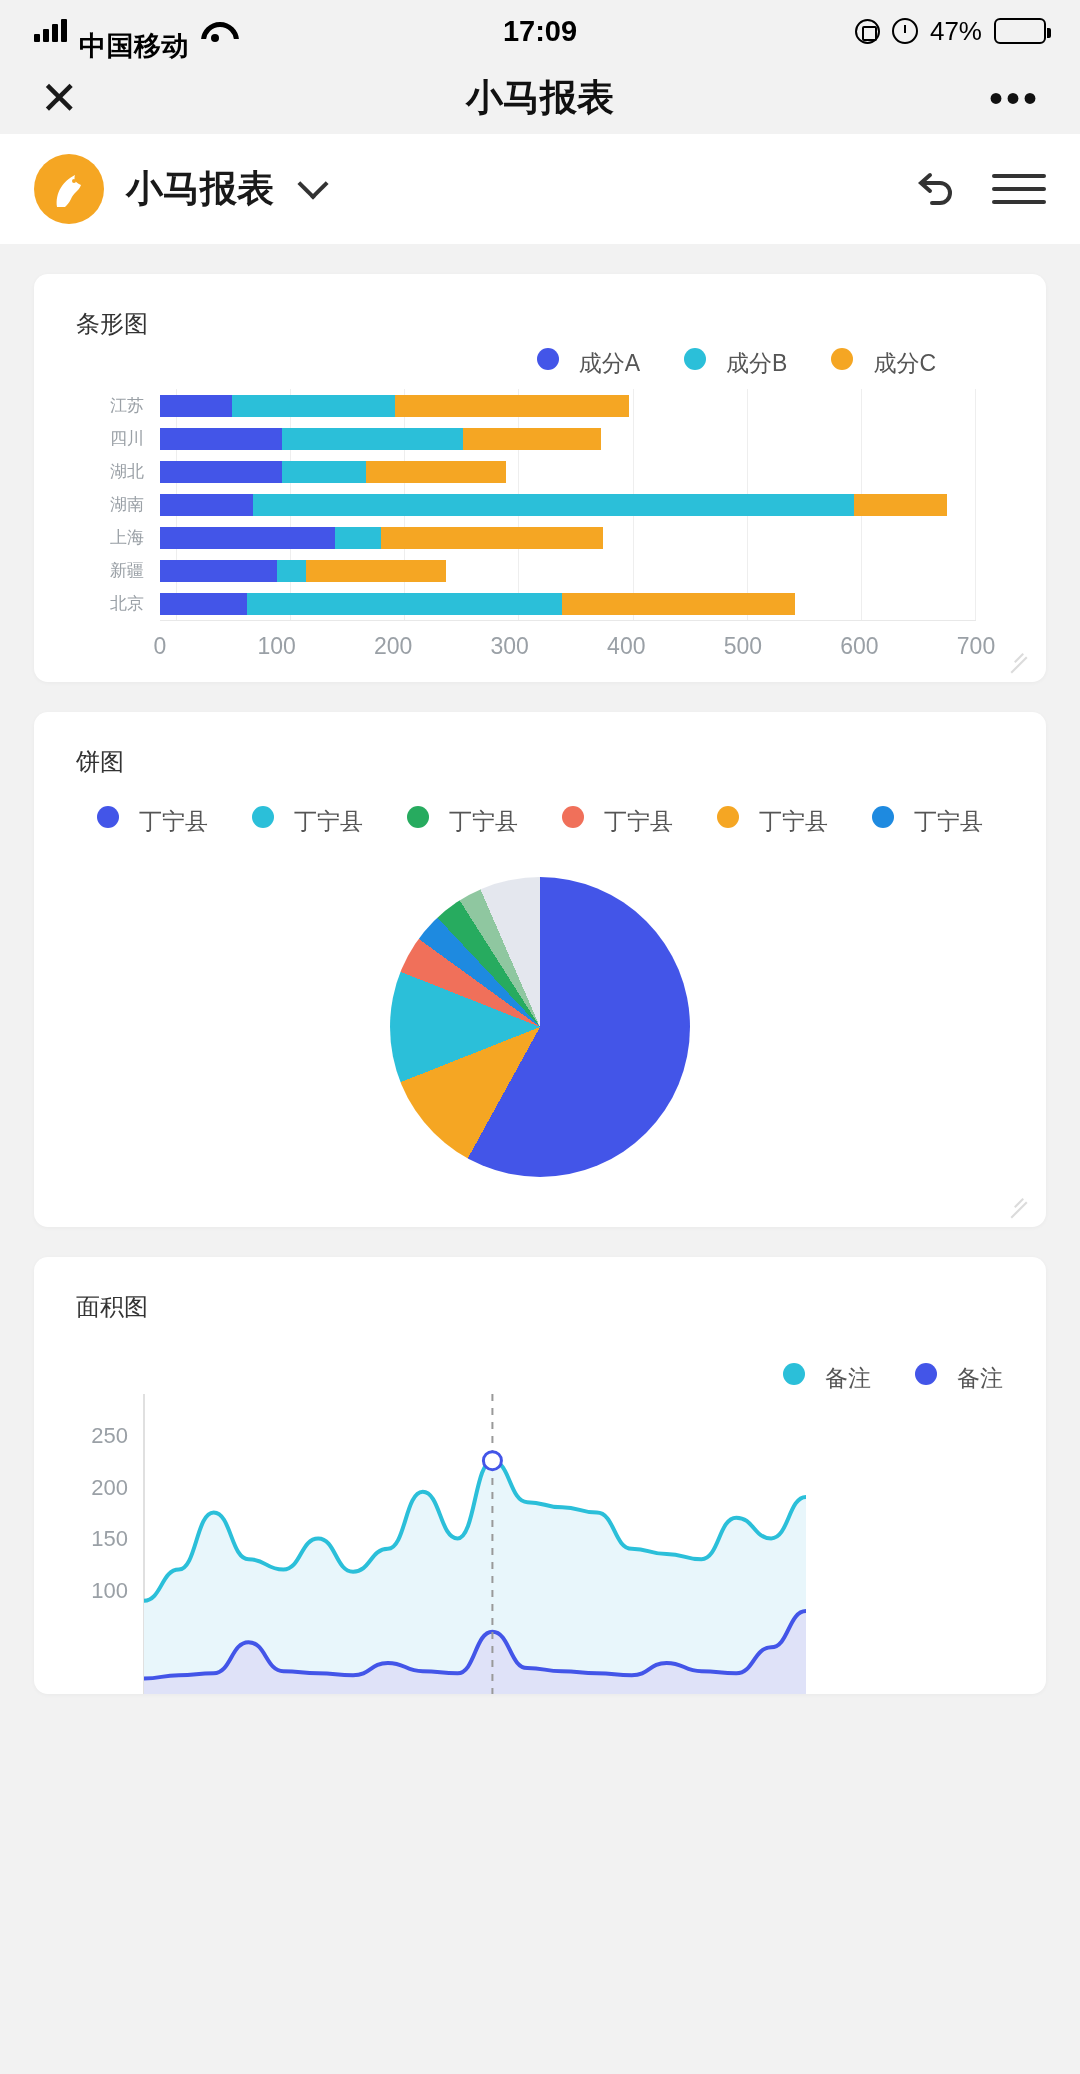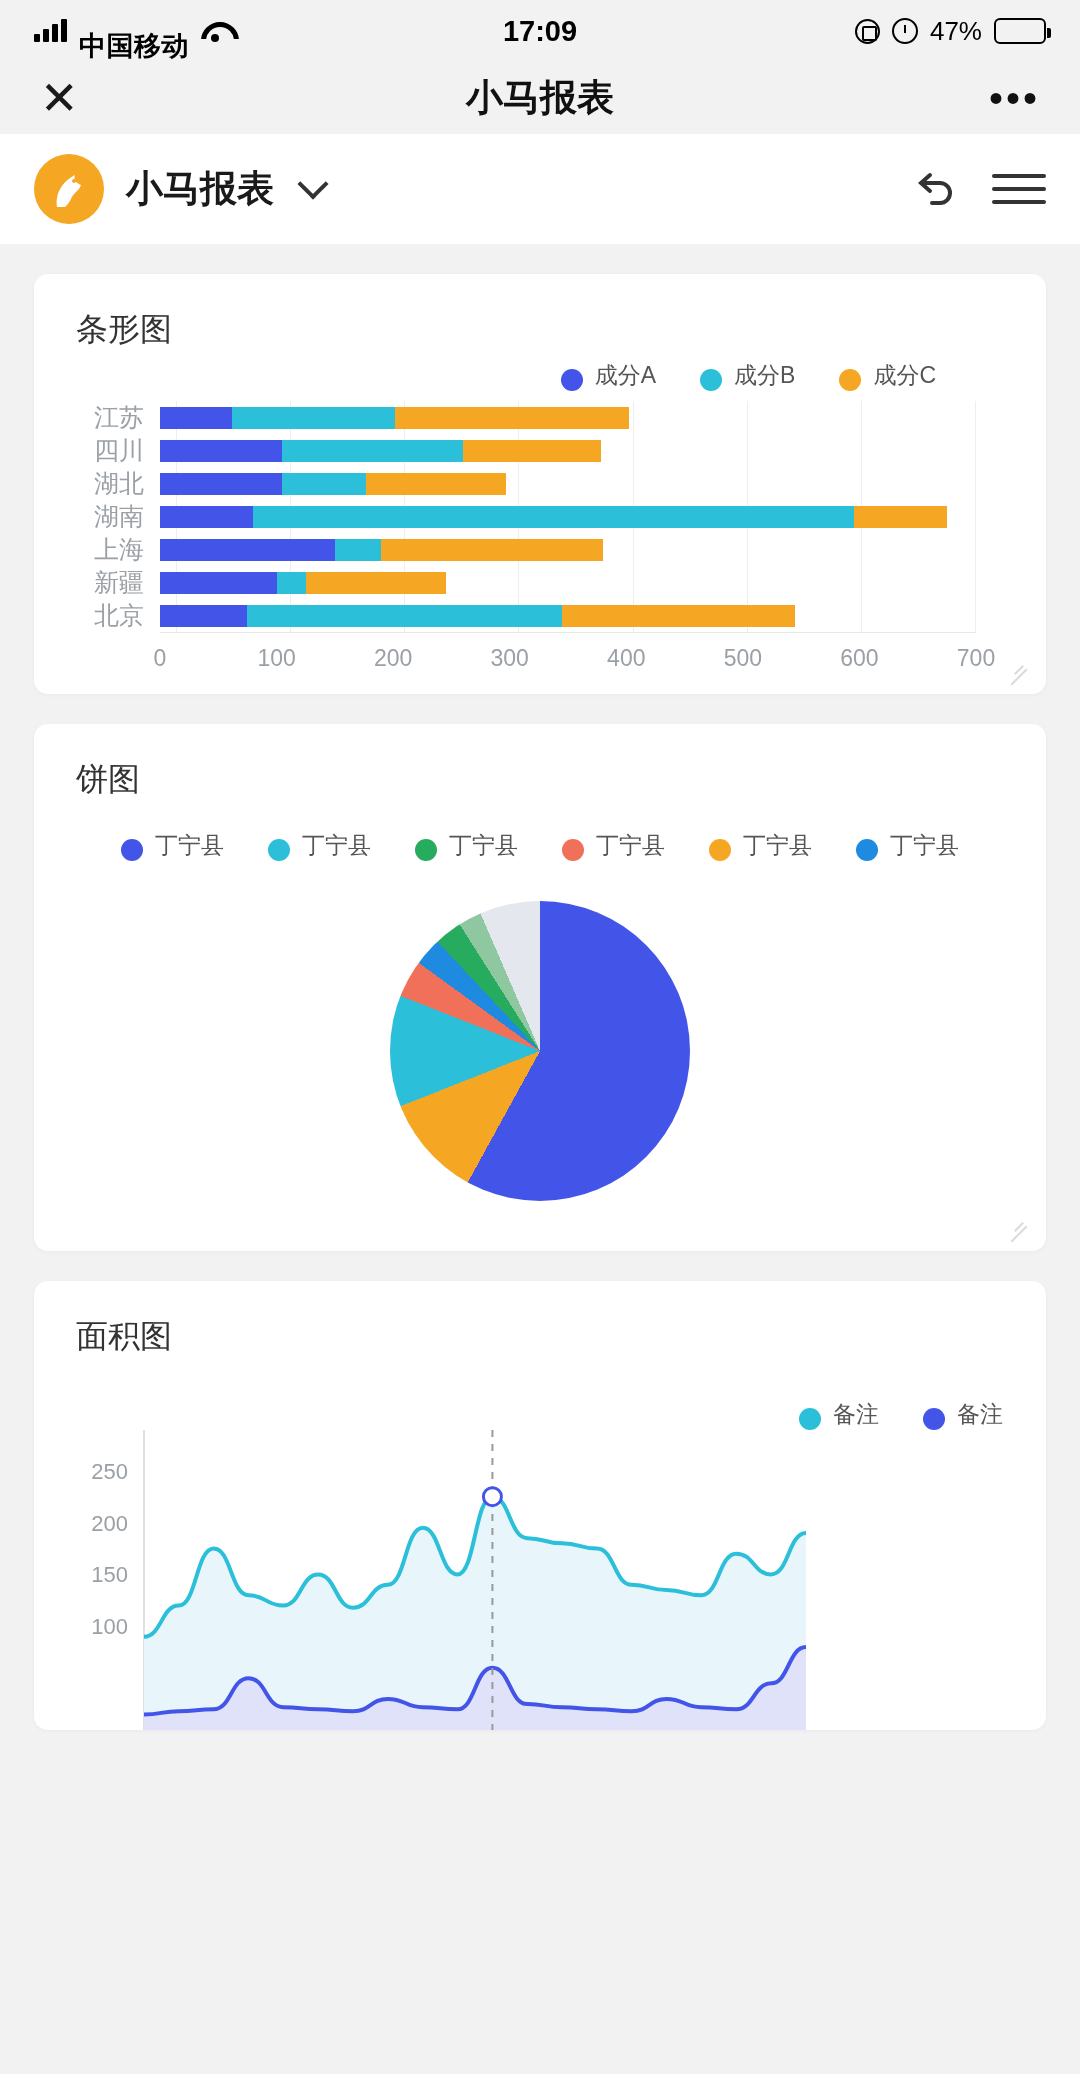--- a/index.html
+++ b/index.html
@@ -116,47 +116,47 @@
   .menu-icon i { display: block; width: 54px; height: 4px; background: #333; border-radius: 2px; }
 
   
   .content { padding: 0 34px; }
   .card {
     background: #fff; border-radius: 14px; margin-top: 30px;
     position: relative; padding: 34px 0 20px 0;
     box-shadow: 0 1px 4px rgba(0,0,0,0.04);
   }
   .card-title {
-    font-size: 32px; color: #333; padding-left: 42px; margin-bottom: 8px;
+    font-size: 24px; color: #333; padding-left: 42px; margin-bottom: 8px;
   }
   .resize-handle {
     position: absolute; right: 16px; bottom: 12px;
     width: 24px; height: 24px; opacity: 0.35;
   }
   .resize-handle::before, .resize-handle::after {
     content: ""; position: absolute; background: #999; height: 2px;
     transform: rotate(-45deg); right: 0;
   }
   .resize-handle::before { width: 22px; bottom: 4px; }
   .resize-handle::after { width: 12px; bottom: 11px; right: 5px; }
 
   
   .legend { display: flex; justify-content: center; gap: 44px; align-items: center; }
   .legend.right { justify-content: flex-end; padding-right: 110px; }
-  .legend-item { display: flex; align-items: flex-end; gap: 12px; }
+  .legend-item { display: flex; align-items: flex-start; gap: 20px; }
   .legend-dot { width: 22px; height: 22px; border-radius: 50%; }
   .legend-label { font-size: 23px; color: #555; }
 
   
   .bar-chart { padding: 10px 70px 0 40px; }
   .bar-plot { position: relative; }
   .bar-row { display: flex; align-items: center; height: 33px; }
   .bar-cat {
     width: 86px; text-align: right; padding-right: 16px;
-    font-size: 25px; color: #9aa0a6; flex: none;
+    font-size: 17px; color: #9aa0a6; flex: none;
   }
   .bar-track { flex: 1; height: 22px; display: flex; position: relative; }
   .bar-seg { height: 100%; }
   .grid-lines {
     position: absolute; left: 102px; right: 0; top: 0; bottom: 0;
     display: flex; justify-content: space-between; pointer-events: none;
   }
   .grid-lines i { width: 1px; background: #eee; display: block; }
   .bar-axis {
     display: flex; margin-left: 86px; padding-top: 12px;

